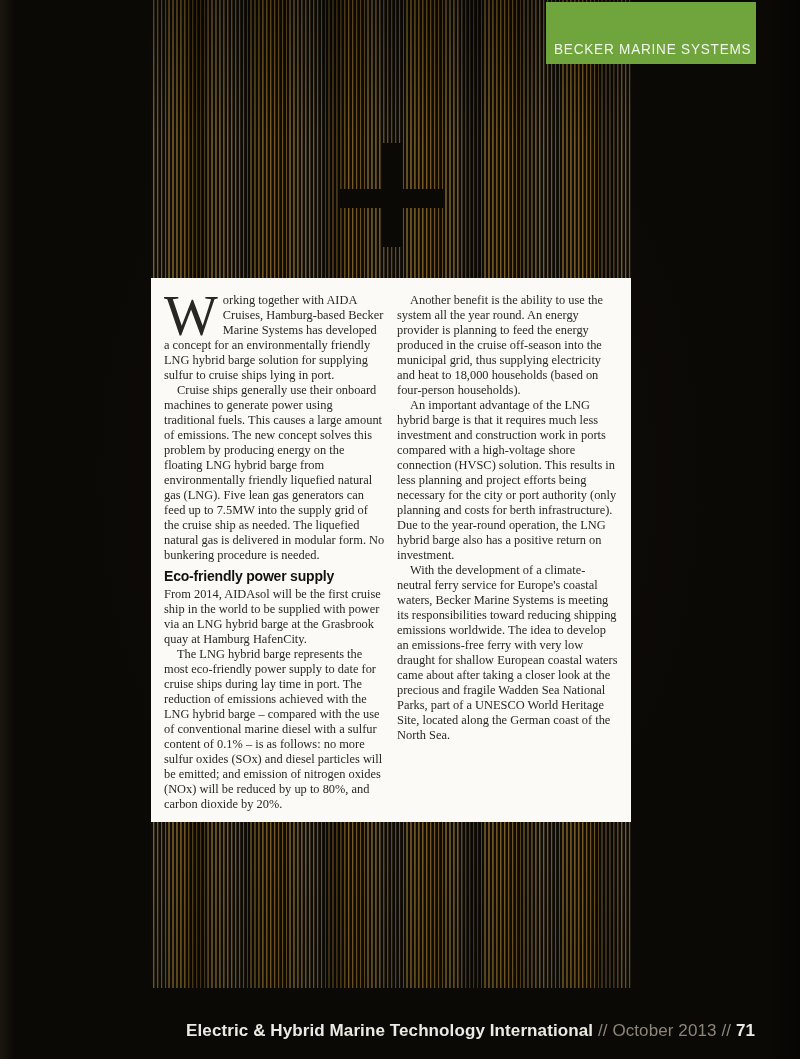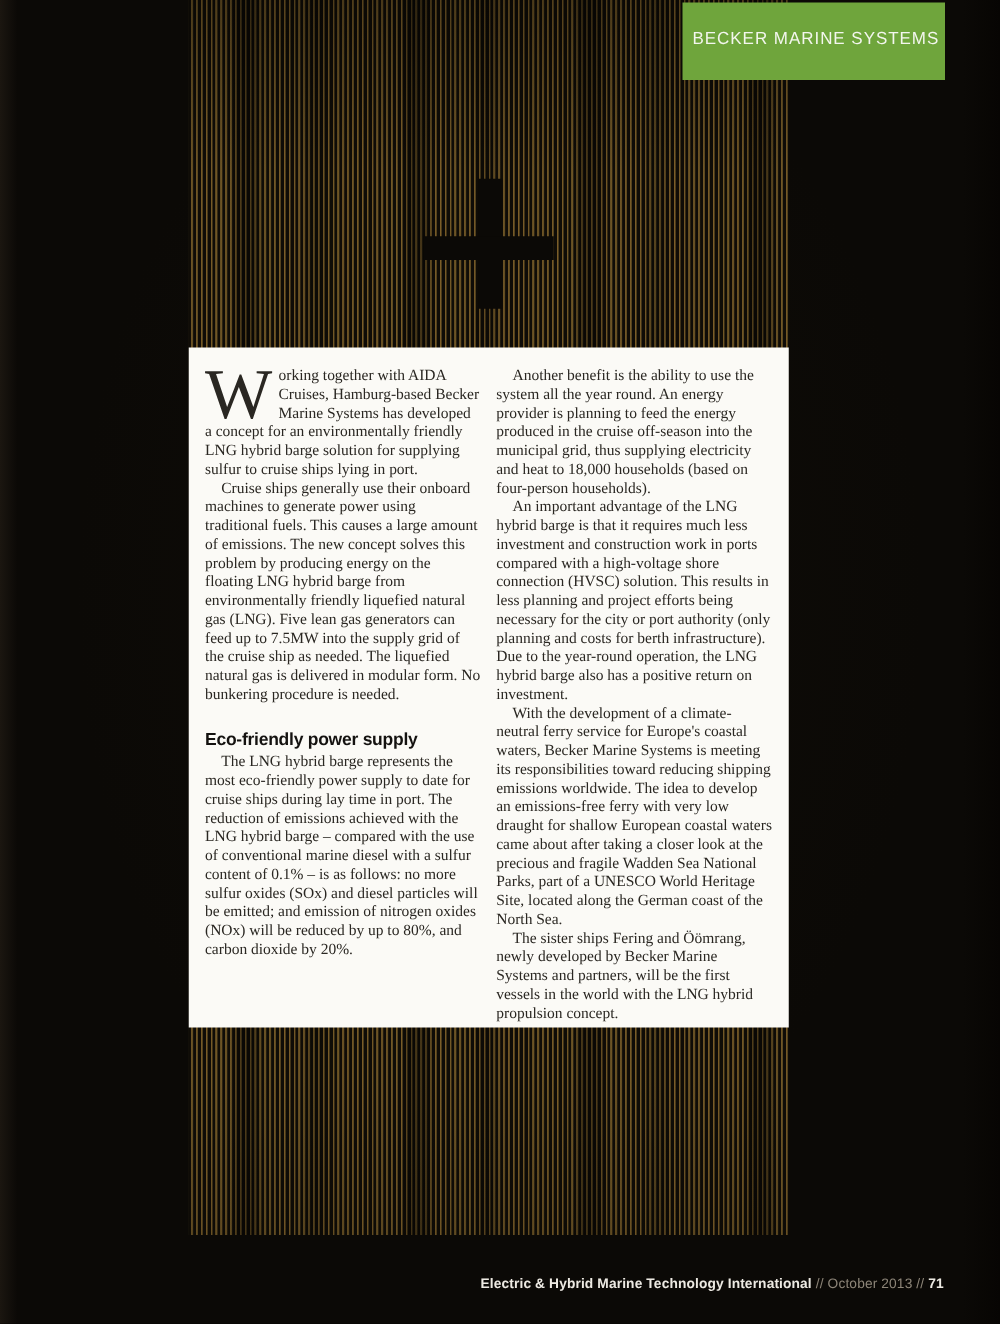--- a/index.html
+++ b/index.html
@@ -48,21 +48,21 @@
 
   
   .banner {
     position: absolute;
     left: 546px;
     top: 2px;
     width: 210px;
     height: 62px;
     background: var(--banner-green, #6fa53c);
     display: flex;
-    align-items: center;
+    align-items: flex-end;
     padding: 0 0 7px 8px;
     box-sizing: border-box;
   }
   .banner-label {
     color: #f3f6ee;
     font-size: 14px;
     font-weight: 400;
     letter-spacing: 0.8px;
     white-space: nowrap;
     transform: scaleX(0.97);
@@ -100,29 +100,29 @@
     padding: 1px 5px 0 0;
     font-weight: 400;
     color: #2a2722;
   }
   .article-heading {
     font-family: "Liberation Sans", sans-serif;
     font-size: 14px;
     font-weight: 700;
     color: #141210;
     letter-spacing: -0.2px;
-    margin: 21px 0 3px 0;
+    margin: 6px 0 3px 0;
   }
 
   
   .footer {
     position: absolute;
     top: 1021px;
     right: 45px;
-    font-size: 11px;
+    font-size: 17px;
     letter-spacing: 0.1px;
     white-space: nowrap;
     padding-left: 11px;
   }
   .footer span { white-space: pre; }
   .footer .mag { color: var(--footer-white, #edeae3); font-weight: 700; }
   .footer .dim { color: var(--footer-gray, #8d8578); font-weight: 400; }
   .footer .pagenum { color: var(--footer-white, #edeae3); font-weight: 700; }
 </style>
 </head>
@@ -139,27 +139,27 @@
 
   <div class="banner">
     <span class="banner-label">BECKER MARINE SYSTEMS</span>
   </div>
 
   <div class="content-box">
     <div class="col">
       <p class="first"><span class="dropcap">W</span><span>orking together with AIDA Cruises, Hamburg-based Becker Marine Systems has developed a concept for an environmentally friendly LNG hybrid barge solution for supplying sulfur to cruise ships lying in port.</span></p>
       <p class="indent">Cruise ships generally use their onboard machines to generate power using traditional fuels. This causes a large amount of emissions. The new concept solves this problem by producing energy on the floating LNG hybrid barge from environmentally friendly liquefied natural gas (LNG). Five lean gas generators can feed up to 7.5MW into the supply grid of the cruise ship as needed. The liquefied natural gas is delivered in modular form. No bunkering procedure is needed.</p>
       <h2 class="article-heading">Eco-friendly power supply</h2>
+      <p>From 2014, AIDAsol will be the first cruise ship in the world to be supplied with power via an LNG hybrid barge at the Grasbrook quay at Hamburg HafenCity.</p>
       <p class="indent">The LNG hybrid barge represents the most eco-friendly power supply to date for cruise ships during lay time in port. The reduction of emissions achieved with the LNG hybrid barge – compared with the use of conventional marine diesel with a sulfur content of 0.1% – is as follows: no more sulfur oxides (SOx) and diesel particles will be emitted; and emission of nitrogen oxides (NOx) will be reduced by up to 80%, and carbon dioxide by 20%.</p>
     </div>
     <div class="col">
       <p class="indent">Another benefit is the ability to use the system all the year round. An energy provider is planning to feed the energy produced in the cruise off-season into the municipal grid, thus supplying electricity and heat to 18,000 households (based on four-person households).</p>
       <p class="indent">An important advantage of the LNG hybrid barge is that it requires much less investment and construction work in ports compared with a high-voltage shore connection (HVSC) solution. This results in less planning and project efforts being necessary for the city or port authority (only planning and costs for berth infrastructure). Due to the year-round operation, the LNG hybrid barge also has a positive return on investment.</p>
       <p class="indent">With the development of a climate-neutral ferry service for Europe's coastal waters, Becker Marine Systems is meeting its responsibilities toward reducing shipping emissions worldwide. The idea to develop an emissions-free ferry with very low draught for shallow European coastal waters came about after taking a closer look at the precious and fragile Wadden Sea National Parks, part of a UNESCO World Heritage Site, located along the German coast of the North Sea.</p>
-      <p class="indent">The sister ships Fering and Öömrang, newly developed by Becker Marine Systems and partners, will be the first vessels in the world with the LNG hybrid propulsion concept.</p>
     </div>
   </div>
 
   <div class="footer">
     <span class="mag">Electric &amp; Hybrid Marine Technology International</span><span class="dim"> // </span><span class="dim">October 2013</span><span class="dim"> // </span><span class="pagenum">71</span>
   </div>
 
 </div>
 
 </body></html>

